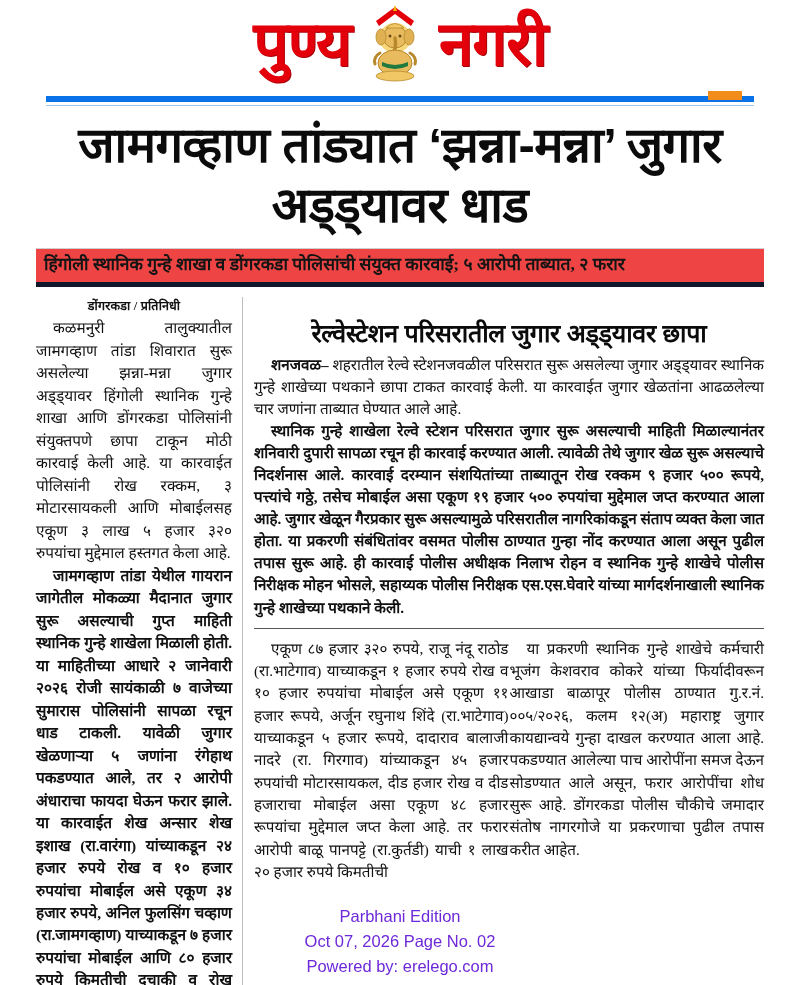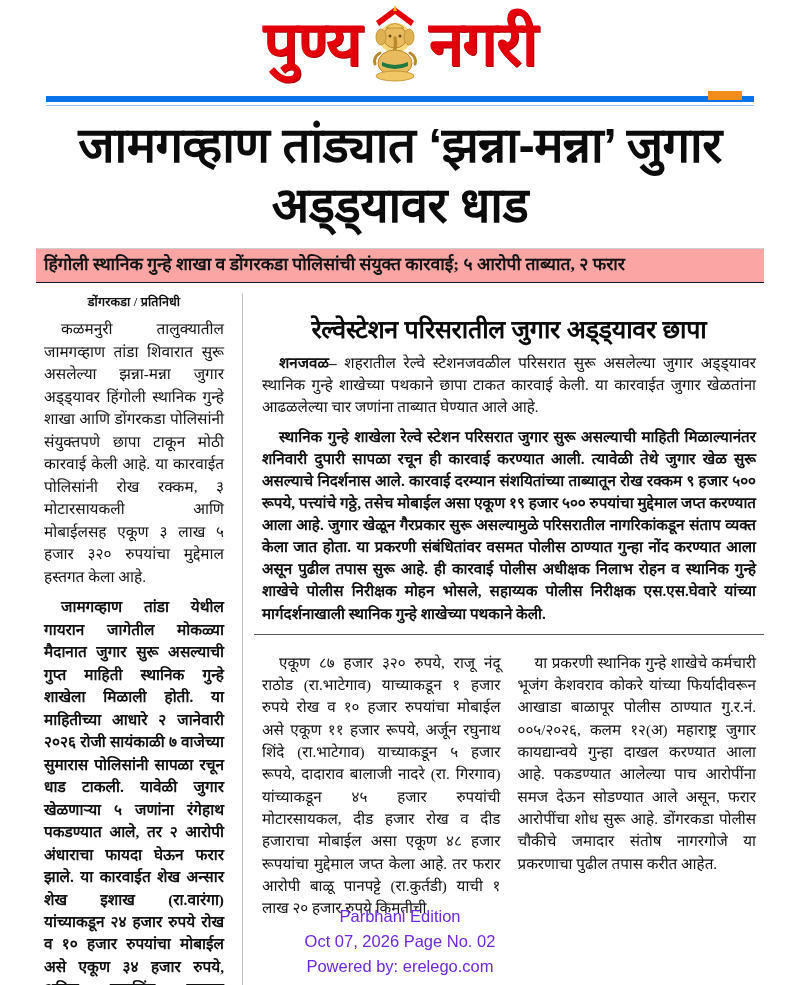--- a/index.html
+++ b/index.html
@@ -21,21 +21,21 @@
     height: 88px;
     display: flex;
     align-items: center;
     justify-content: center;
     position: relative;
   }
   .brand {
     display: flex;
     align-items: center;
     justify-content: center;
-    gap: 2px;
+    gap: 12px;
   }
   .brand-word {
     font-family: "Liberation Sans", "DejaVu Sans", sans-serif;
     font-size: 62px;
     font-weight: bold;
     color: #e3000b;
     line-height: 1;
     letter-spacing: -1px;
     text-shadow: 1px 1px 0 #a80008;
   }
@@ -76,23 +76,23 @@
     font-size: 49px;
     line-height: 1.22;
     text-align: center;
     color: #0b0b0b;
     letter-spacing: -0.5px;
   }
 
   
   .subhead {
     margin: 12px 36px 0 36px;
-    background: #fca5a5;
+    background: #ef4444;
     border-top: 1px solid #cfcfcf;
-    border-bottom: 1px solid #0f172a;
+    border-bottom: 5px solid #0f172a;
     padding: 5px 8px 7px 8px;
     font-size: 17.5px;
     font-weight: bold;
     line-height: 1.25;
     color: #141414;
     white-space: nowrap;
     overflow: hidden;
   }
 
   
@@ -116,21 +116,21 @@
   .col-right { flex: 1 1 auto; min-width: 0; }
 
   .byline {
     text-align: center;
     font-size: 12.5px;
     font-weight: bold;
     letter-spacing: 0.2px;
     margin-bottom: 3px;
   }
   p.para {
-    margin: 8px;
+    margin: 0;
     text-align: justify;
     text-justify: inter-word;
     font-size: 15.4px;
     line-height: 1.46;
     text-indent: 17px;
   }
   p.para + p.para { margin-top: 0; font-weight: bold; }
 
   
   .section-head {

